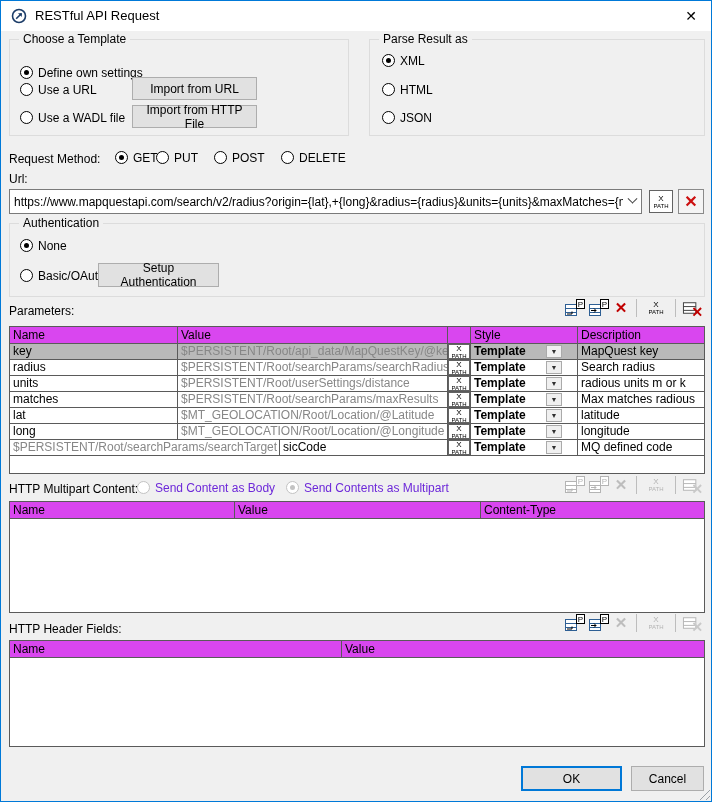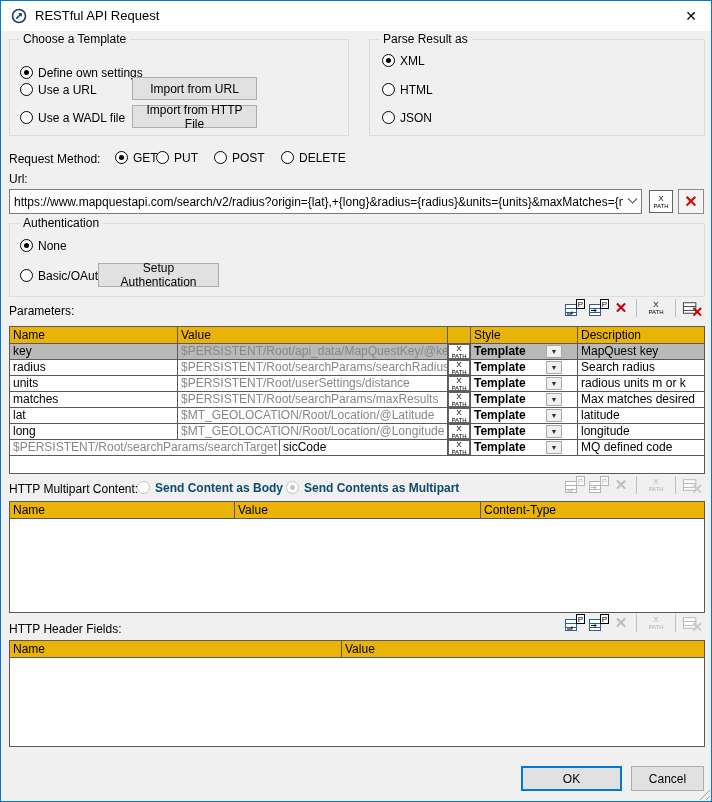--- a/index.html
+++ b/index.html
@@ -18,21 +18,21 @@
     line-height:30px; font-size:14px; color:#000; cursor:default; }
   
   .groupbox { position:absolute; border:1px solid #dcdcdc; }
   .gb-label { position:absolute; top:-8px; left:9px; background:#f0f0f0; padding:0 4px;text-align:right; }
   
   .radio { position:absolute; display:flex; align-items:center; gap:5px; height:15px; white-space:nowrap; }
   .radio .dot { width:13px; height:13px; border:1px solid #000; border-radius:50%; background:#fff;
     position:relative; flex:none; }
   .radio.checked .dot::after { content:""; position:absolute; left:3px; top:3px; right:3px; bottom:3px;
     border-radius:50%; background:#000; }
-  .radio.disabled { color:#0c4a6e;font-weight:bold; }
+  .radio.disabled { color:#6d28d9; }
   .radio.disabled .dot { border-color:#c3c3c3; }
   .radio.disabled.checked .dot::after { background:#c3c3c3; }
   
   .btn { position:absolute; background:#e1e1e1; border:1px solid #adadad; display:flex;
     align-items:center; justify-content:center; font-size:12px; }
   .btn.default { border:2px solid #0078d7; }
   
   .label { position:absolute; white-space:nowrap; }
   .combo { position:absolute; background:#fff; border:1px solid #7a7a7a; display:flex; align-items:center; }
   .combo .combo-text { flex:1; padding:0 4px; white-space:nowrap; overflow:hidden; }
@@ -52,21 +52,21 @@
   .tb-icon.disabled { --rowcol:#b4b4b4; --acc:#b4b4b4; }
   .tb-x { width:18px; height:20px; color:#c00000; font-size:15px; font-weight:bold; line-height:20px; text-align:center; }
   .tb-x.disabled { color:#bdbdbd; }
   .tb-xpath { width:26px; height:20px; display:flex; flex-direction:column; align-items:center;
     justify-content:center; line-height:1; color:#000; }
   .tb-xpath.disabled { color:#b4b4b4; }
   .tb-xpath .l1 { font-size:8px; } .tb-xpath .l2 { font-size:6px; }
   .tb-sep { width:1px; height:18px; background:#bdbdbd; margin:0 3px; }
   
   .tbl { position:absolute; background:#fff; border:1px solid #5a5a5a; }
-  .tbl-header { display:flex; height:17px; border-bottom:1px solid #5a5a5a; background:#eab308; }
+  .tbl-header { display:flex; height:17px; border-bottom:1px solid #5a5a5a; background:#d946ef; }
   .tbl-header .cell { padding:1px 3px; border-right:1px solid #5a5a5a; overflow:hidden; white-space:nowrap; }
   .tbl-header .cell:last-child { border-right:none; }
   .tbl-row { display:flex; height:16px; border-bottom:1px solid #5a5a5a; background:#fff; }
   .tbl-row .cell { padding:0 3px; border-right:1px solid #5a5a5a; overflow:hidden; white-space:nowrap;
     line-height:15px; display:flex; align-items:center; }
   .tbl-row .cell:last-child { border-right:none; }
   .tbl-row.selected .cell { background:#b9b9b9; }
   .cell.val { color:#878787; }
   .cell.xp { padding:0; justify-content:center; }
   .cell.style-cell { justify-content:space-between; padding-right:15px;font-weight:bold; }
@@ -276,21 +276,21 @@
       <span class="cell xp" style="width:23px;">
         <button class="xpath-btn" style="width:22px; height:15px;">
             <span class="l1">X</span>
             <span class="l2">PATH</span>
           </button>
       </span>
       <span class="cell style-cell" style="width:107px;">
         <span>Template</span>
         <span class="dd-btn">▼</span>
       </span>
-      <span class="cell" style="flex:1;">Max matches desired</span>
+      <span class="cell" style="flex:1;">Max matches radious</span>
     </div>
 
     <div class="tbl-row">
       <span class="cell" style="width:168px;">lat</span>
       <span class="cell val" style="width:270px;">$MT_GEOLOCATION/Root/Location/@Latitude</span>
       <span class="cell xp" style="width:23px;">
         <button class="xpath-btn" style="width:22px; height:15px;">
             <span class="l1">X</span>
             <span class="l2">PATH</span>
           </button>

